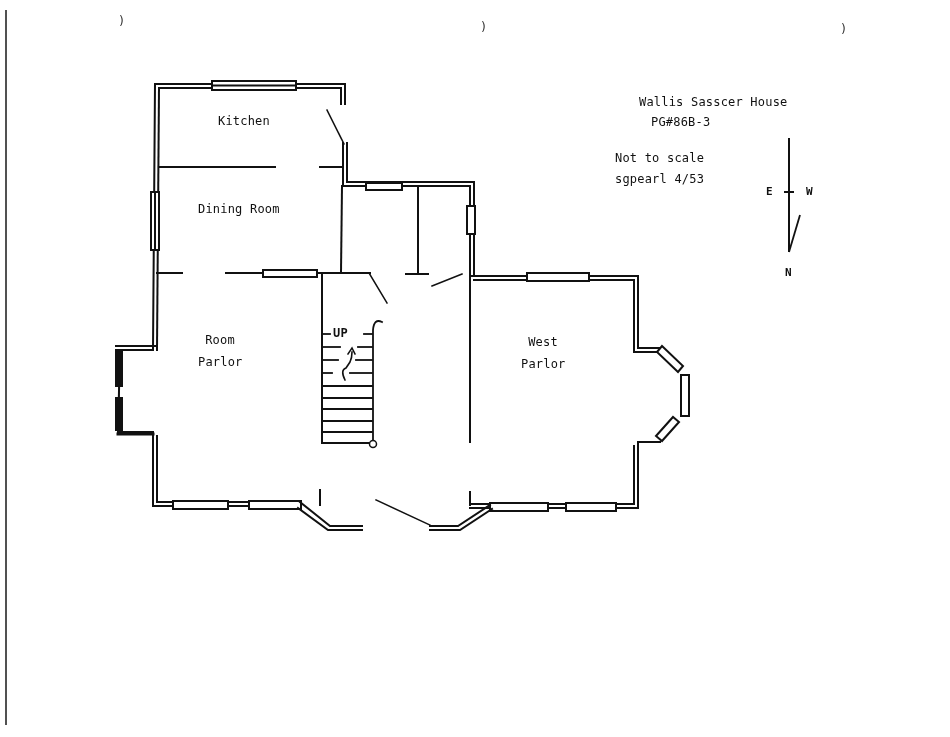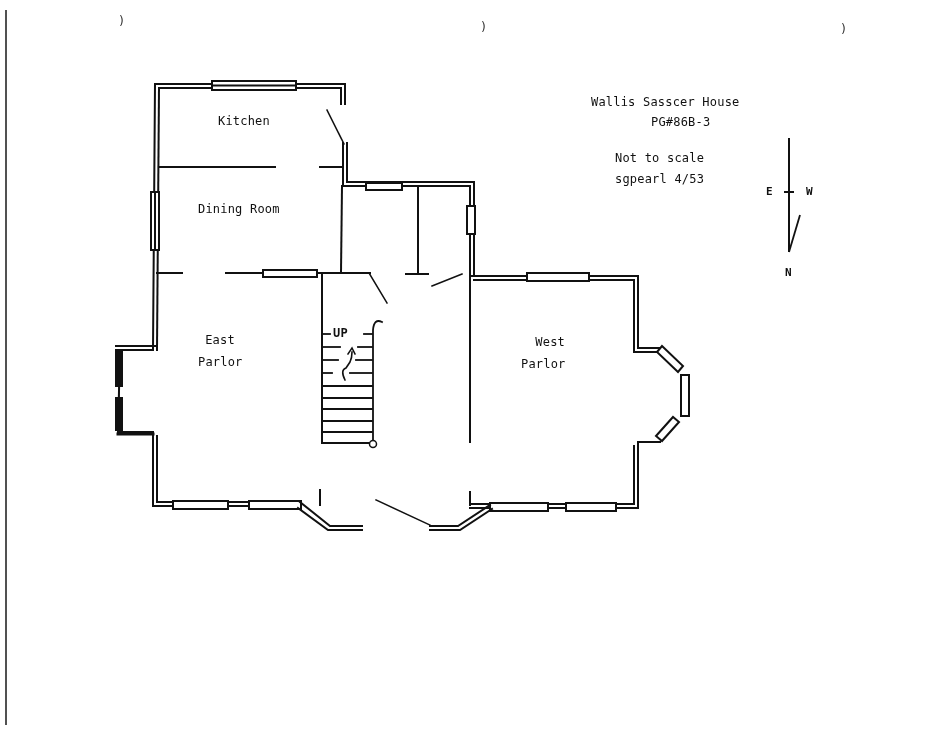--- a/index.html
+++ b/index.html
@@ -122,30 +122,30 @@
     </g>
   </svg>
 
   <div class="lbl" style="left:206px;top:114px;padding-left:12px;">
     <span>Kitchen</span>
   </div>
   <div class="lbl" style="left:198px;top:202px;">
     <span>Dining Room</span>
   </div>
   <div class="lbl center" style="left:198px;top:329px;width:44px;line-height:22px;">
-    <div>East</div>
+    <div>Room</div>
     <div>Parlor</div>
   </div>
-  <div class="lbl center" style="left:521px;top:331px;width:44px;line-height:22px;text-align:right;">
+  <div class="lbl center" style="left:521px;top:331px;width:44px;line-height:22px;">
     <div>West</div>
     <div>Parlor</div>
   </div>
   <div class="lbl" style="left:333px;top:326px;font-size:12px;font-weight:bold;">UP</div>
 
-  <div class="lbl" style="left:591px;top:95px;">Wallis Sasscer House</div>
+  <div class="lbl" style="left:639px;top:95px;">Wallis Sasscer House</div>
   <div class="lbl" style="left:651px;top:115px;text-align:right;">PG#86B-3</div>
   <div class="lbl" style="left:615px;top:151px;text-align:right;">Not to scale</div>
   <div class="lbl" style="left:615px;top:172px;">sgpearl 4/53</div>
 
   <svg width="950" height="737" viewBox="0 0 950 737">
     <g stroke="#111" stroke-width="2" fill="none">
       <line x1="789" y1="138" x2="789" y2="252"></line>
       <line x1="784" y1="192" x2="794" y2="192"></line>
       <line x1="789" y1="252" x2="800" y2="215" stroke-width="1.8"></line>
     </g>

